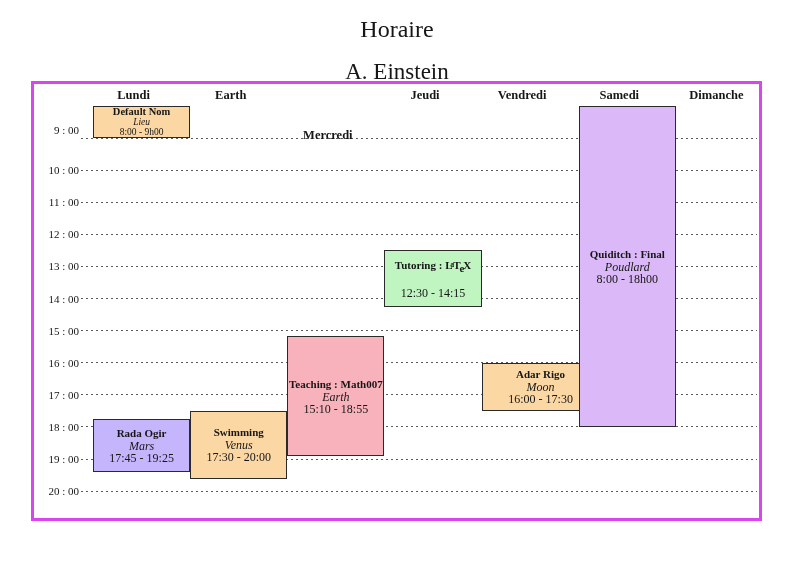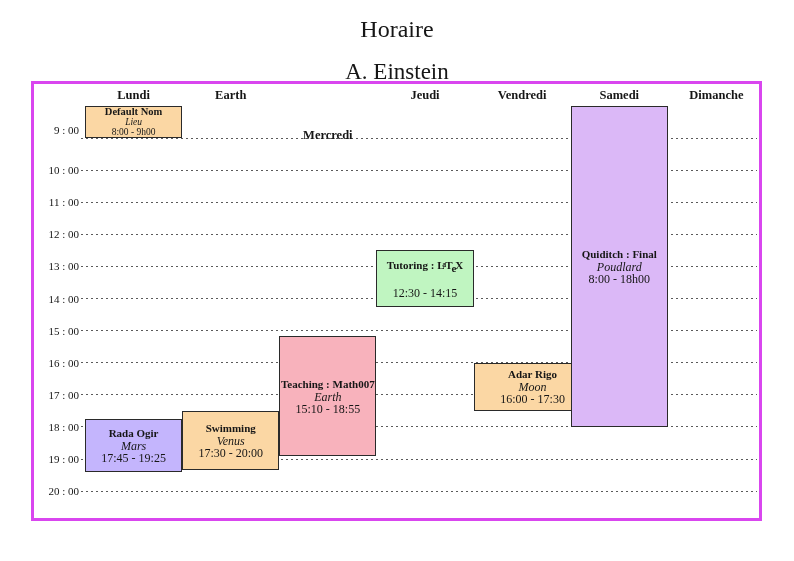--- a/index.html
+++ b/index.html
@@ -25,21 +25,21 @@
     position:absolute;left:4px;width:41px;height:12px;line-height:12px;
     font-size:11px;text-align:right;white-space:nowrap;z-index:3;background:#fff;
   }
   .hour-line{
     position:absolute;left:47px;right:2px;height:1px;z-index:1;
     background:repeating-linear-gradient(90deg,#5a5a5a 0,#5a5a5a 2px,transparent 2px,transparent 5px);
   }
   .event{
     position:absolute;box-sizing:border-box;border:1px solid #2a2a2a;z-index:2;
     display:flex;flex-direction:column;justify-content:center;align-items:center;
-    text-align:center;overflow:hidden;
+    text-align:center;overflow:hidden;margin-left:8px;
   }
   .ev-title{font-weight:bold;font-size:11px;line-height:13px;white-space:nowrap;}
   .ev-loc{font-style:italic;font-size:12px;line-height:12px;min-height:12px;white-space:nowrap;}
   .ev-time{font-size:12px;line-height:12px;white-space:nowrap;}
   .event.compact .ev-title{font-size:10.5px;line-height:11px;}
   .event.compact .ev-loc{font-size:9.5px;line-height:10px;min-height:10px;}
   .event.compact .ev-time{font-size:9.5px;line-height:10px;}
   .lx-a{display:inline-block;font-size:0.72em;vertical-align:0.3em;margin:0 -0.14em 0 -0.28em;}
   .lx-e{display:inline-block;vertical-align:-0.21em;margin:0 -0.1em;}
 </style>
@@ -87,21 +87,21 @@
     <div class="event compact" style="left: 51px; width: 97.1429px; top: 21.9px; height: 32.1px; background: rgb(251, 215, 164);">
       <div class="ev-title">Default Nom</div>
       <div class="ev-loc">Lieu</div>
       <div class="ev-time">8:00 - 9h00</div>
     </div>
     <div class="event" style="left: 51px; width: 97.1429px; top: 334.875px; height: 53.607px; background: #c4b5fd;">
       <div class="ev-title">Rada Ogir</div>
       <div class="ev-loc">Mars</div>
       <div class="ev-time">17:45 - 19:25</div>
     </div>
-    <div class="event" style="left: 148.143px; width: 97.1429px; top: 326.85px; height: 59px; background: rgb(251, 215, 164);">
+    <div class="event" style="left: 148.143px; width: 97.1429px; top: 326.85px; height: 68px; background: rgb(251, 215, 164);">
       <div class="ev-title">Swimming</div>
       <div class="ev-loc">Venus</div>
       <div class="ev-time">17:30 - 20:00</div>
     </div>
     <div class="event" style="left: 245.286px; width: 97.1429px; top: 252.057px; height: 120.375px; background: rgb(248, 178, 188);">
       <div class="ev-title">Teaching : Math007</div>
       <div class="ev-loc">Earth</div>
       <div class="ev-time">15:10 - 18:55</div>
     </div>
     <div class="event" style="left: 342.429px; width: 97.1429px; top: 166.35px; height: 56.175px; background: rgb(192, 245, 193);">

